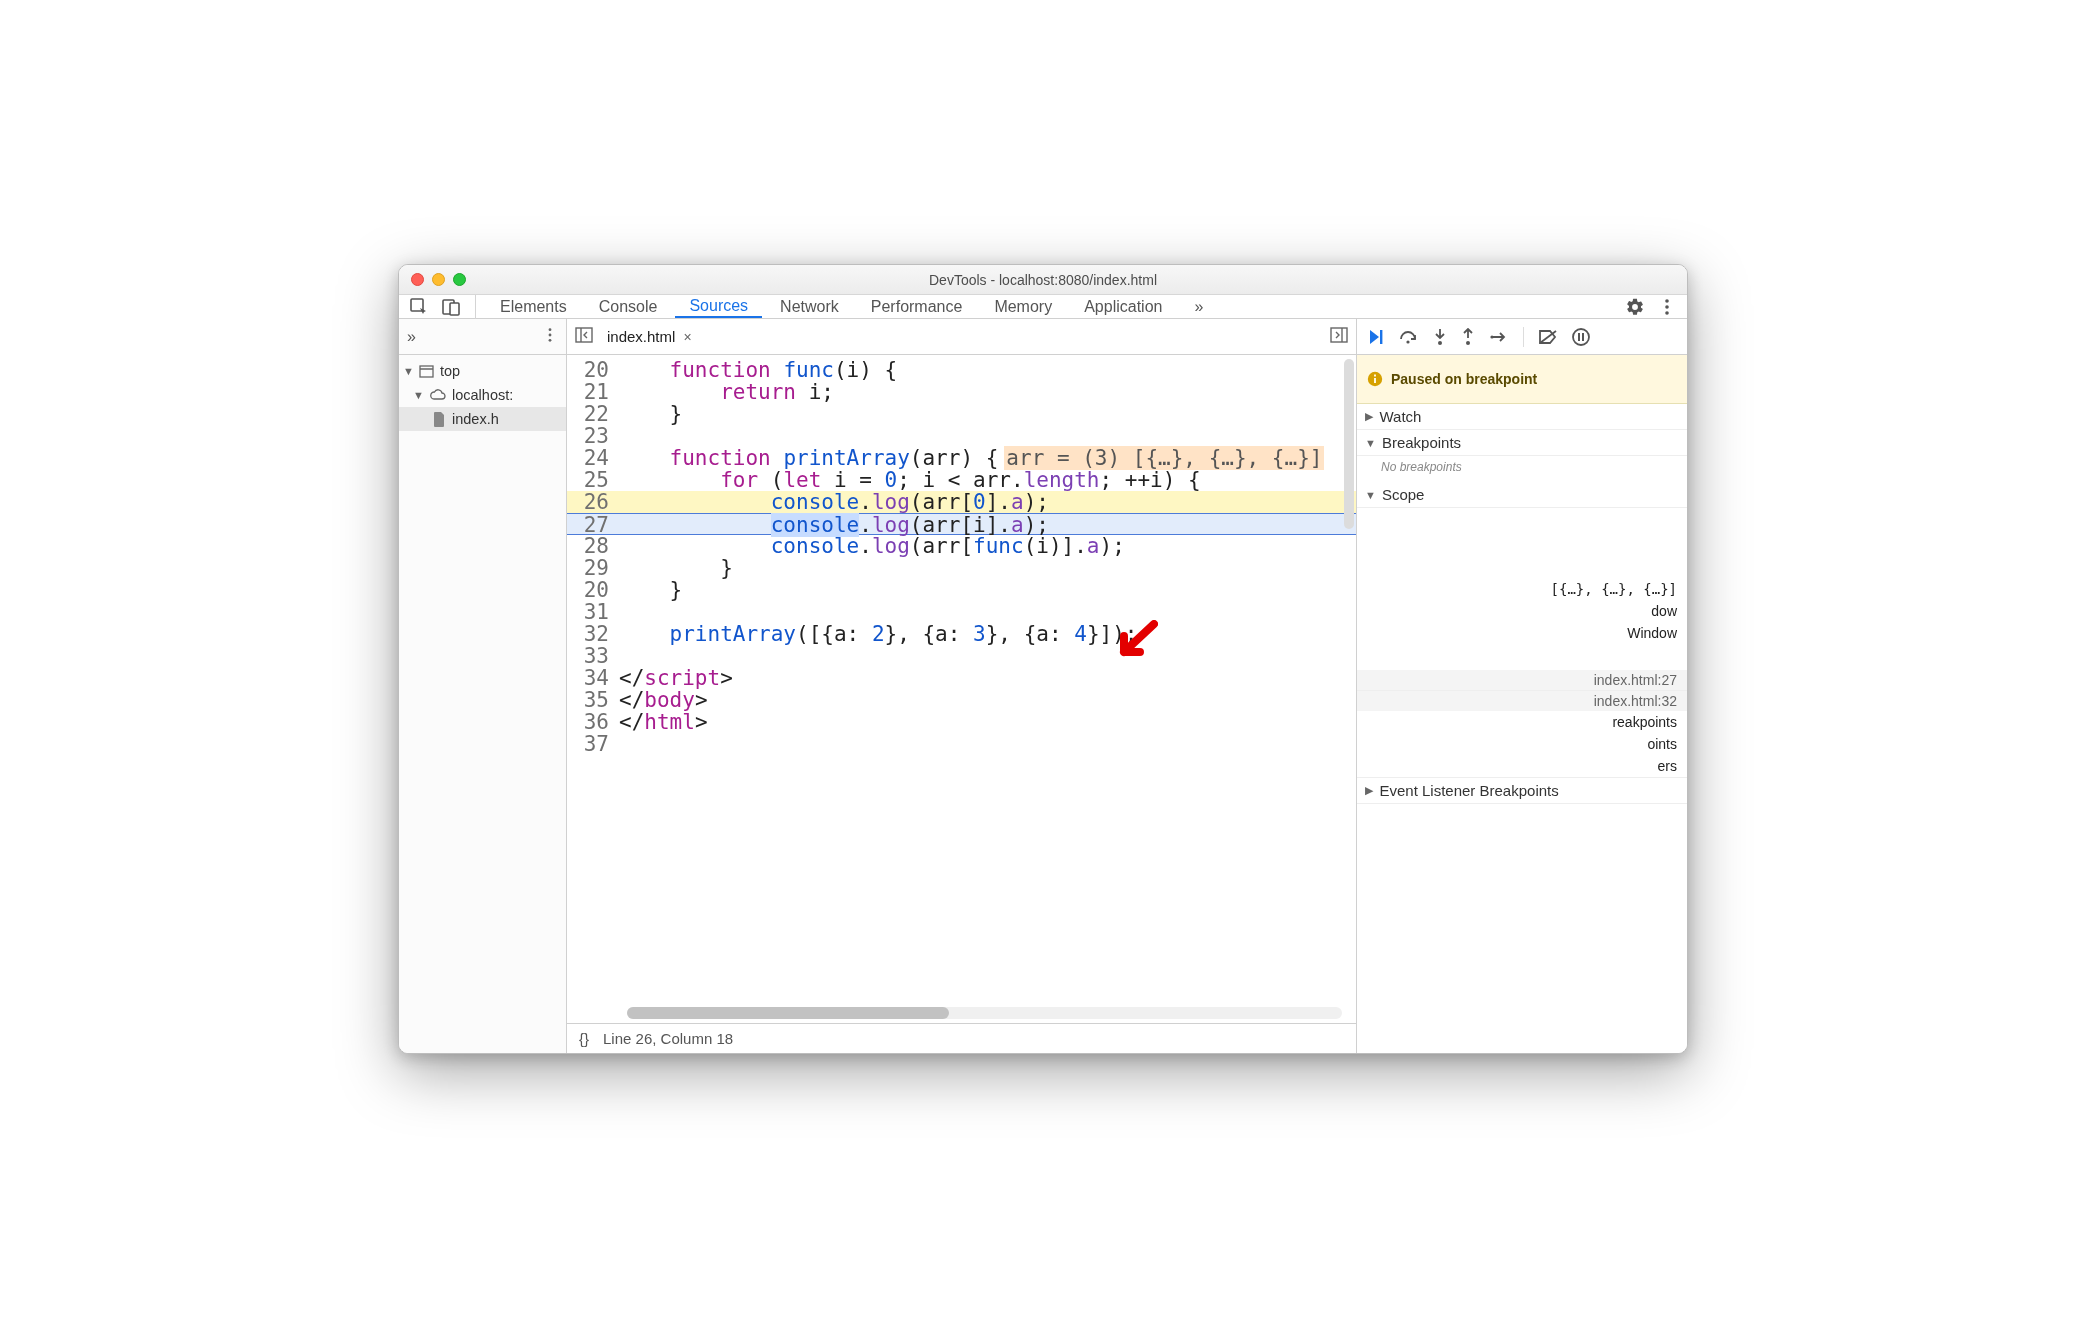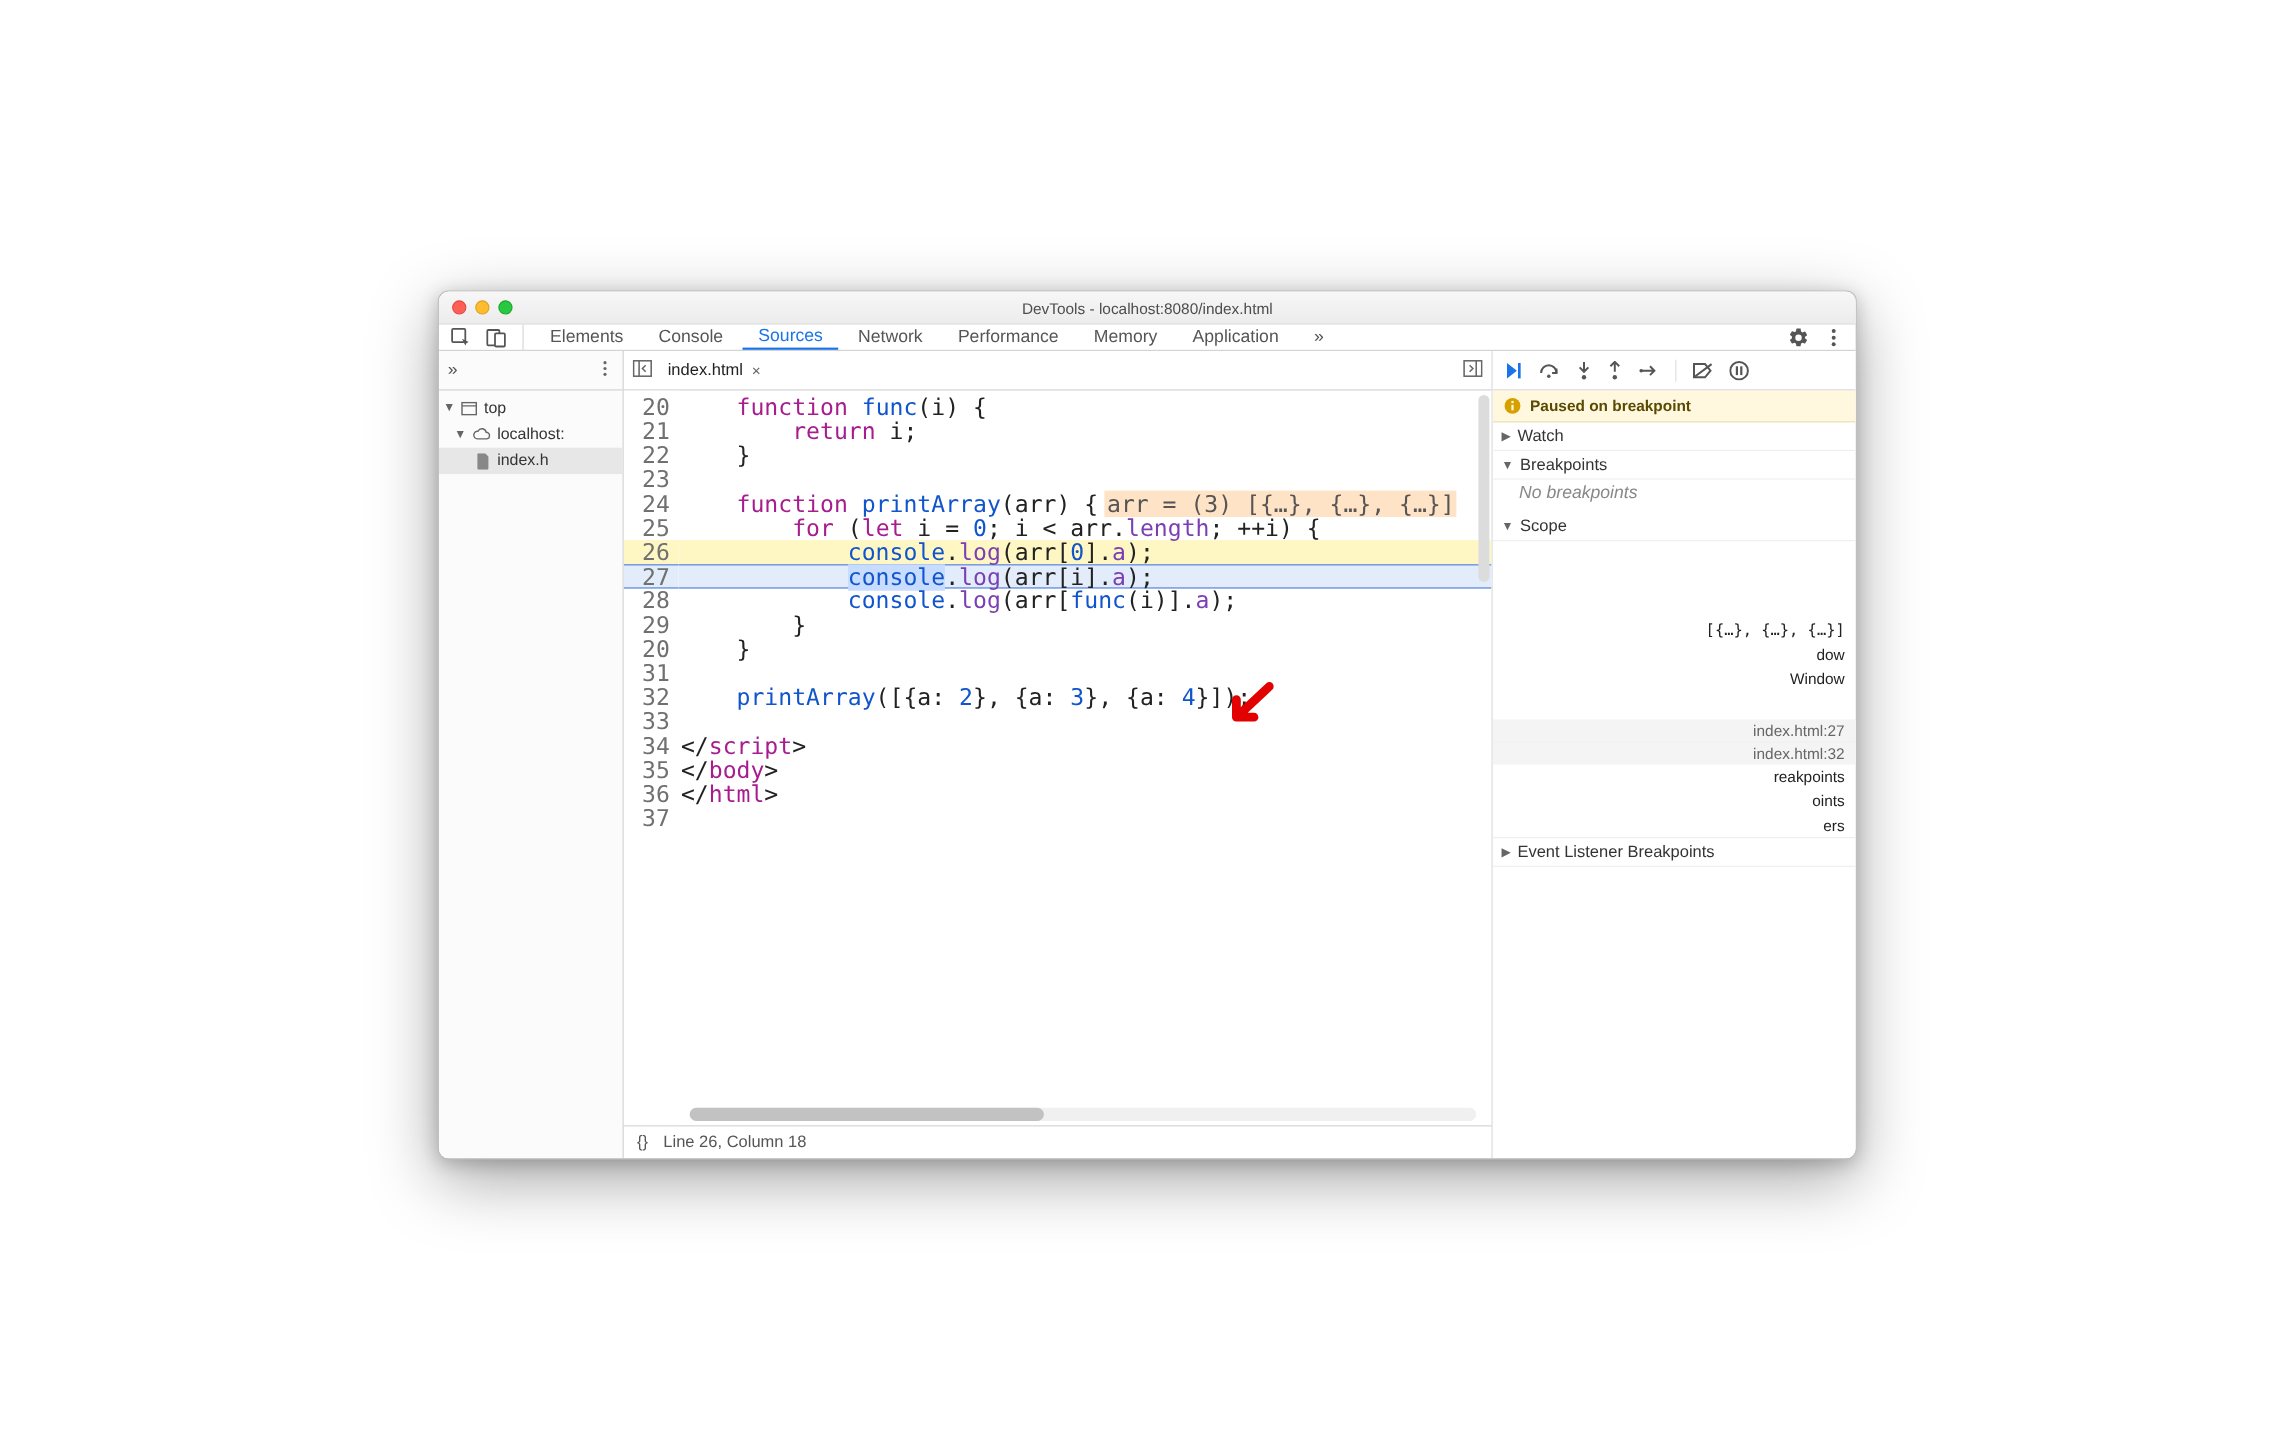--- a/index.html
+++ b/index.html
@@ -99,24 +99,24 @@
   .sel-span { background:#c7dcff; }
   .inline-hint { background:#ffe3c6; color:#555; padding:0 2px; margin-left:6px; }
   .hscroll { position:absolute; bottom:4px; left:60px; right:14px; height:12px; background:#f0f0f0; border-radius:6px; }
   .hscroll .thumb { position:absolute; left:0; width:45%; top:0; bottom:0; background:#c2c2c2; border-radius:6px; }
   .vscroll { position:absolute; top:4px; right:2px; width:10px; height:170px; background:#dcdcdc; border-radius:5px; }
   .statusbar { height:30px; border-top:1px solid #d0d0d0; display:flex; align-items:center; gap:14px; padding:0 12px; color:#555; font-size:15px; }
   
   .right { width:330px; display:flex; flex-direction:column; overflow:hidden; background:#fff; }
   .debug-tools { height:36px; border-bottom:1px solid #d0d0d0; display:flex; align-items:center; gap:14px; padding:0 10px; }
   .debug-tools svg { display:block; }
-  .paused-banner { background:#fff8de; border-bottom:1px solid #e6e0b2; display:flex; align-items:flex-end; gap:8px; padding:6px 10px; font-weight:600; color:#5a4a00; }
+  .paused-banner { background:#fff8de; border-bottom:1px solid #e6e0b2; display:flex; align-items:flex-end; gap:8px; padding:16px 10px; font-weight:600; color:#5a4a00; }
   .section-head { display:flex; align-items:center; gap:6px; padding:4px 8px; font-size:15px; color:#333; border-bottom:1px solid #eee; }
   .section-head .tw { font-size:11px; color:#666; }
-  .section-body { padding:4px 10px 8px 24px; font-size:16px; }
+  .section-body { padding:4px 10px 8px 24px; font-size:12px; }
   .muted { color:#888; font-style:italic; }
   .right .row { padding:3px 0; }
   .callrow { display:flex; justify-content:flex-end; padding:2px 10px; color:#666; background: #f4f4f4;}
   .callrow + .callrow { border-top: 1px solid #eee;}
   .mono { font-family:"SF Mono",Menlo,Consolas,monospace; }
   
   .popup {
     position:absolute;
     left:570px; top:390px;
     width:510px; height:430px;

